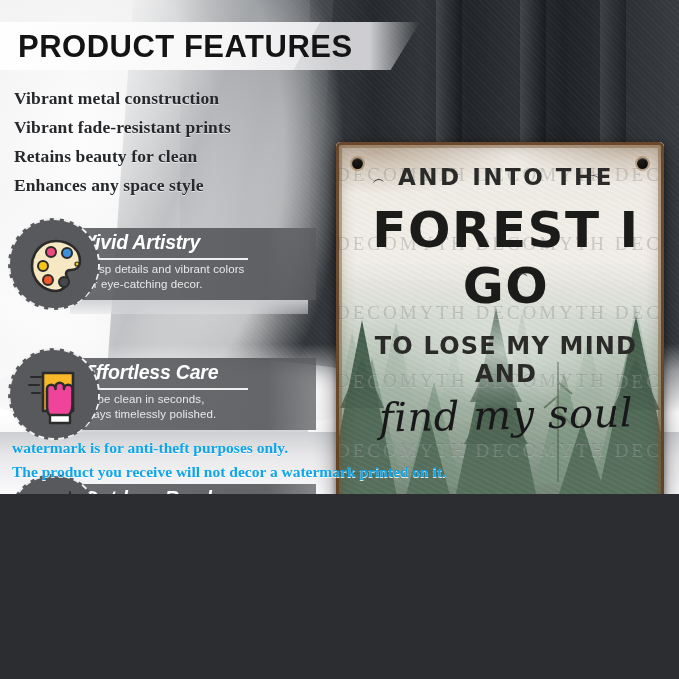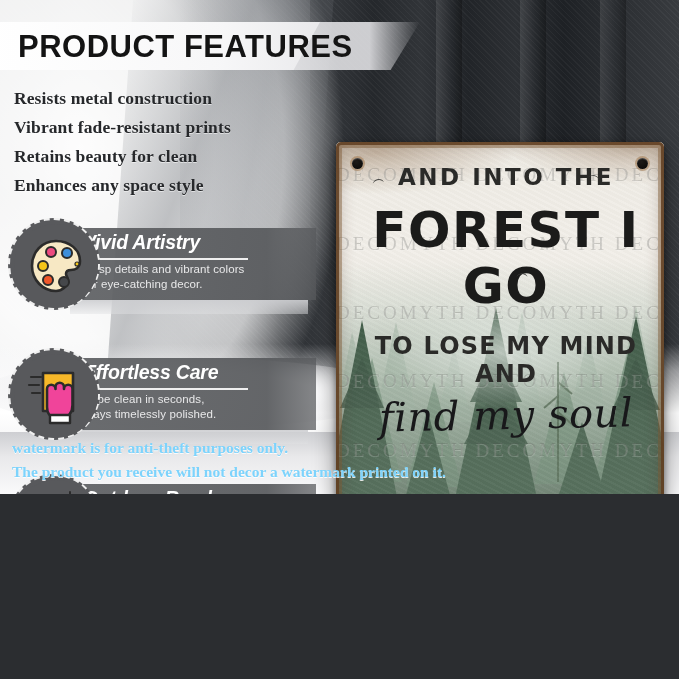--- a/index.html
+++ b/index.html
@@ -217,21 +217,21 @@
     font-family:"Liberation Serif", serif;
     font-size:19px; letter-spacing:3px; white-space:nowrap;
     color:rgba(90,90,85,.26); text-align:center;
     text-shadow:0 1px 0 rgba(255,255,255,.2);
   }
 
   
   .disclaimer {
     position:absolute; left:12px; bottom:10px; z-index:12;
     font-family:"Liberation Serif", serif;
-    font-size:15.5px; font-weight:700; color:#7dd3fc; line-height:24px;
+    font-size:15.5px; font-weight:700; color:#0ea5e9; line-height:24px;
     text-shadow:0 1px 0 rgba(255,255,255,.85);
   }
   .disclaimer span { display:block; }
 </style>
 </head>
 <body>
 
 <div id="stage">
 
   <div class="bg-dark"></div>
@@ -244,21 +244,21 @@
   <div class="bg-table"></div>
   <div class="bg-table-shadow"></div>
   <div class="bg-table-edge"></div>
   <div class="bg-bottom-strip"></div>
 
   <div class="title-banner2"></div>
   <div class="title-banner"></div>
   <div class="page-title">PRODUCT FEATURES</div>
 
   <div class="bullets">
-    <div class="bullet">Resists metal construction</div>
+    <div class="bullet">Vibrant metal construction</div>
     <div class="bullet">Vibrant fade-resistant prints</div>
     <div class="bullet">Retains beauty for clean</div>
     <div class="bullet">Enhances any space style</div>
   </div>
 
   <div class="card card-1">
     <div class="card-panel-shadow"></div>
     <div class="card-panel"></div>
     <div class="card-title">Vivid Artistry</div>
     <div class="card-rule"></div>

